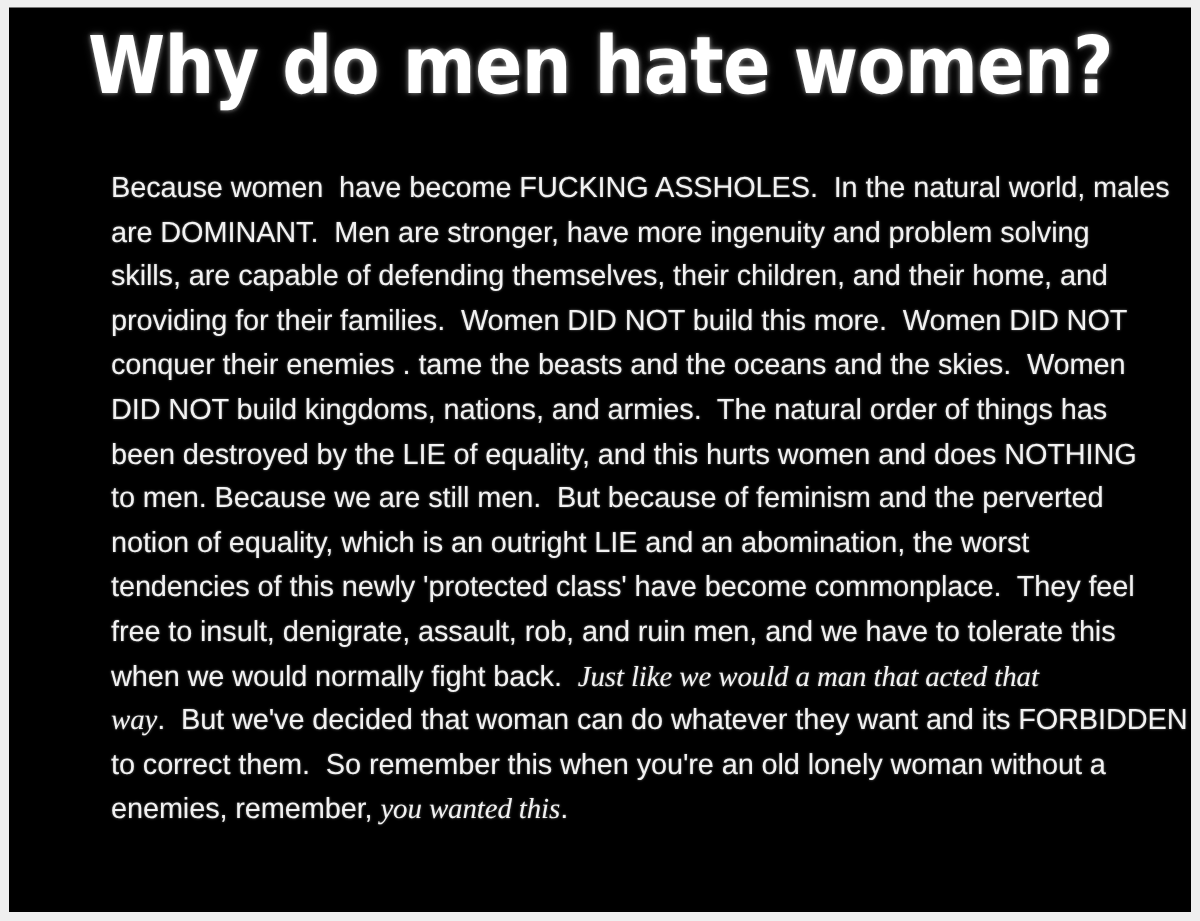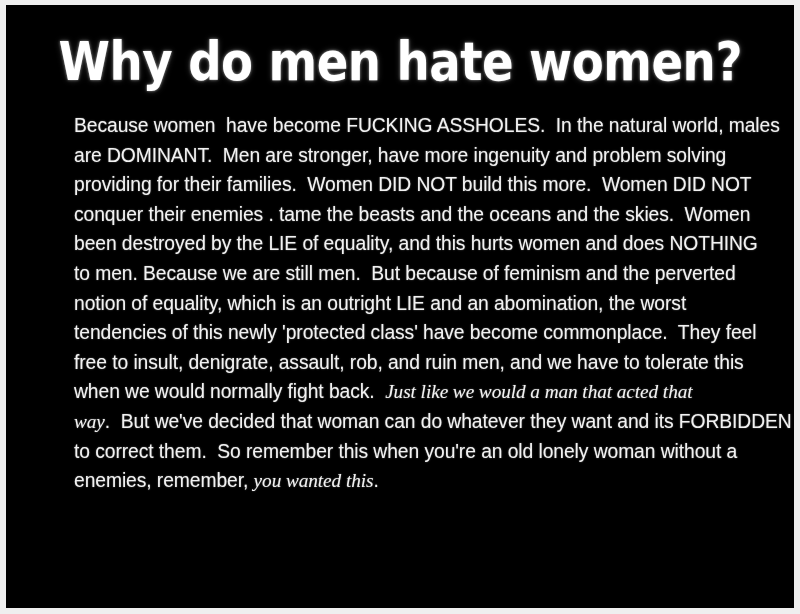--- a/index.html
+++ b/index.html
@@ -31,21 +31,20 @@
     box-sizing: border-box;
     overflow: hidden;
   }
 
   #title-block {
     position: absolute;
     left: 0;
     top: 10px;
     width: 100%;
     text-align: center;
-    margin-top: 17px;
   }
 
   #meme-title {
     display: inline-block;
     color: #ffffff;
     font-family: "DejaVu Sans", sans-serif;
     font-weight: 700;
     font-size: 53px;
     line-height: 60px;
     letter-spacing: -0.5px;
@@ -85,22 +84,24 @@
 <div id="meme-frame">
   <div id="meme-canvas">
 
     <div id="title-block">
       <span id="meme-title">Why do men hate women?</span>
     </div>
 
     <div id="body-block">
         <div class="body-line"><span>Because women  have become FUCKING ASSHOLES.  In the natural world, males</span></div>
         <div class="body-line"><span>are DOMINANT.  Men are stronger, have more ingenuity and problem solving</span></div>
+        <div class="body-line"><span>skills, are capable of defending themselves, their children, and their home, and</span></div>
         <div class="body-line"><span>providing for their families.  Women DID NOT build this more.  Women DID NOT</span></div>
         <div class="body-line"><span>conquer their enemies . tame the beasts and the oceans and the skies.  Women</span></div>
+        <div class="body-line"><span>DID NOT build kingdoms, nations, and armies.  The natural order of things has</span></div>
         <div class="body-line"><span>been destroyed by the LIE of equality, and this hurts women and does NOTHING</span></div>
         <div class="body-line"><span>to men. Because we are still men.  But because of feminism and the perverted</span></div>
         <div class="body-line"><span>notion of equality, which is an outright LIE and an abomination, the worst</span></div>
         <div class="body-line"><span>tendencies of this newly 'protected class' have become commonplace.  They feel</span></div>
         <div class="body-line"><span>free to insult, denigrate, assault, rob, and ruin men, and we have to tolerate this</span></div>
         <div class="body-line"><span>when we would normally fight back.  </span><span class="ital">Just like we would a man that acted that</span></div>
         <div class="body-line"><span class="ital">way</span><span>.  But we've decided that woman can do whatever they want and its FORBIDDEN</span></div>
         <div class="body-line"><span>to correct them.  So remember this when you're an old lonely woman without a</span></div>
         <div class="body-line"><span>enemies, remember, </span><span class="ital">you wanted this</span><span>.</span></div>
       </div>

